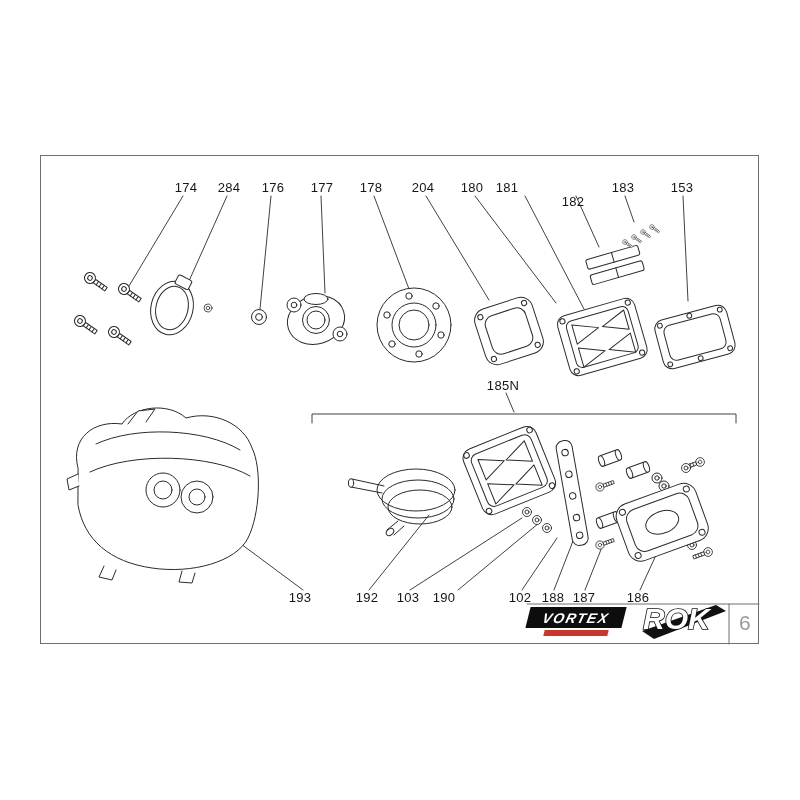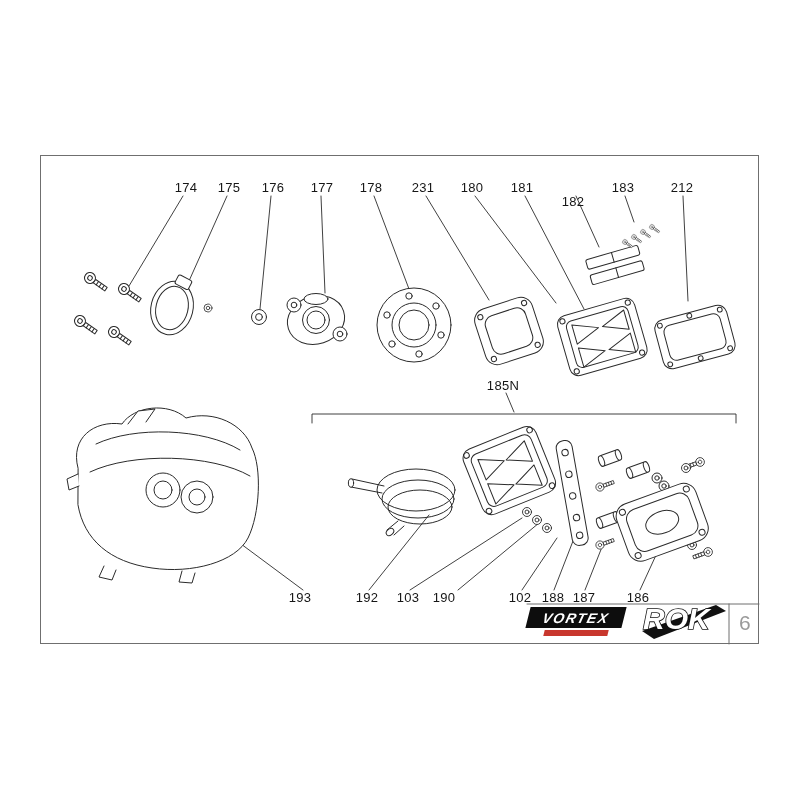--- a/index.html
+++ b/index.html
@@ -243,30 +243,30 @@
       </g>
 
       <g stroke="#6f6f6f">
         <line x1="527" y1="604" x2="759" y2="604"></line>
         <line x1="729" y1="604" x2="729" y2="644"></line>
       </g>
     </g>
   </svg>
 
   <div class="label" style="left:186px;top:187px">174</div>
-  <div class="label" style="left:229px;top:187px">175</div>
+  <div class="label" style="left:229px;top:187px">284</div>
   <div class="label" style="left:273px;top:187px">176</div>
   <div class="label" style="left:322px;top:187px">177</div>
   <div class="label" style="left:371px;top:187px">178</div>
-  <div class="label" style="left:423px;top:187px">231</div>
+  <div class="label" style="left:423px;top:187px">204</div>
   <div class="label" style="left:472px;top:187px">180</div>
-  <div class="label" style="left:522px;top:187px">181</div>
+  <div class="label" style="left:507px;top:187px">181</div>
   <div class="label" style="left:573px;top:201px">182</div>
   <div class="label" style="left:623px;top:187px">183</div>
-  <div class="label" style="left:682px;top:187px">212</div>
+  <div class="label" style="left:682px;top:187px">153</div>
 
   <div class="label" style="left:503px;top:385px">185N</div>
 
   <div class="label" style="left:300px;top:597px">193</div>
   <div class="label" style="left:367px;top:597px">192</div>
   <div class="label" style="left:408px;top:597px">103</div>
   <div class="label" style="left:444px;top:597px">190</div>
   <div class="label" style="left:520px;top:597px">102</div>
   <div class="label" style="left:553px;top:597px">188</div>
   <div class="label" style="left:584px;top:597px">187</div>

